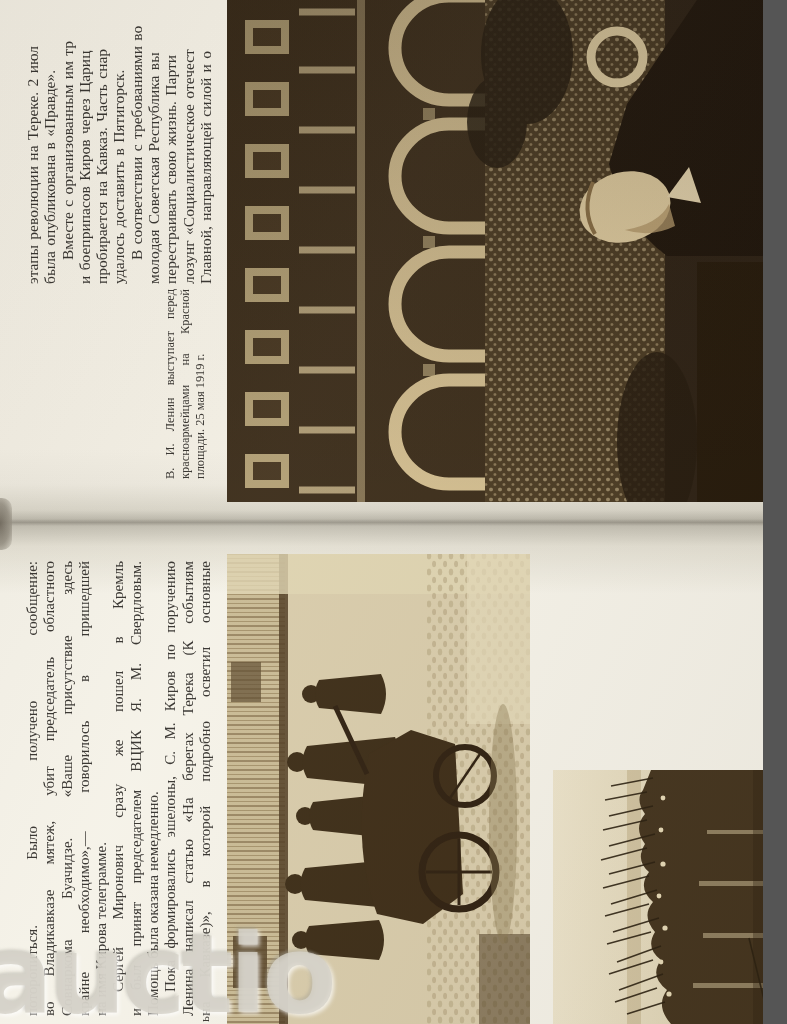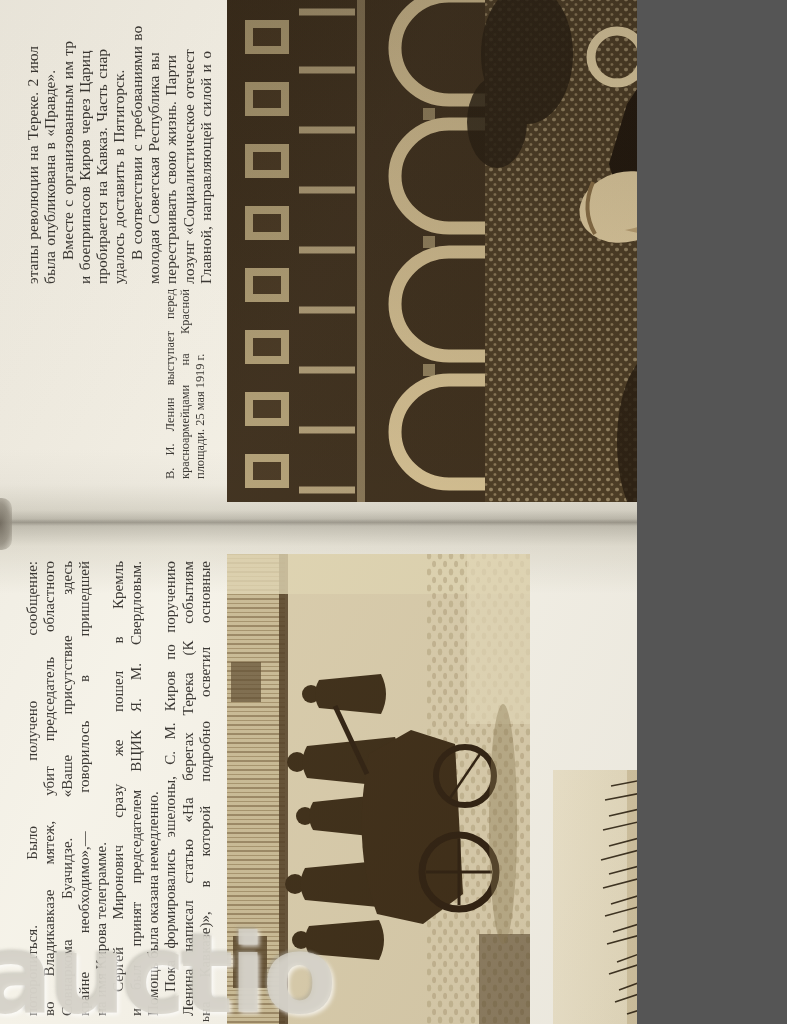--- a/index.html
+++ b/index.html
@@ -1,16 +1,16 @@
 <!DOCTYPE html>
 <html><head>
 <meta charset="utf-8">
 <style>
   html,body{margin:0;padding:0;background:#555;}
-  .screen{position:relative;width:637px;height:1024px;overflow:hidden;background:#0c4a6e;
+  .screen{position:relative;width:763px;height:1024px;overflow:hidden;background:#0c4a6e;
           box-shadow:inset 0 0 70px rgba(70,60,40,.15);}
   
   .book{position:absolute;top:0;left:0;width:1024px;height:787px;overflow:hidden;
         transform-origin:0 0;transform:rotate(-90deg) translateX(-1024px);
         background:linear-gradient(90deg,
           #f5f2e8 0px,#f5f2e8 430px,#e3dfd2 478px,#c5c1b4 496px,#b7b3a6 503px,
           #d8d4c7 514px,#ece8dd 540px,#f2eee3 575px,#f1ede2 1024px);}
   .ln{font-family:"Liberation Serif",serif;color:#35322e;overflow:hidden;}
   .tb-left{position:absolute;left:8px;top:24px;width:455px;}
   .tb-left .ln{height:17.3px;line-height:17.3px;font-size:15px;}

